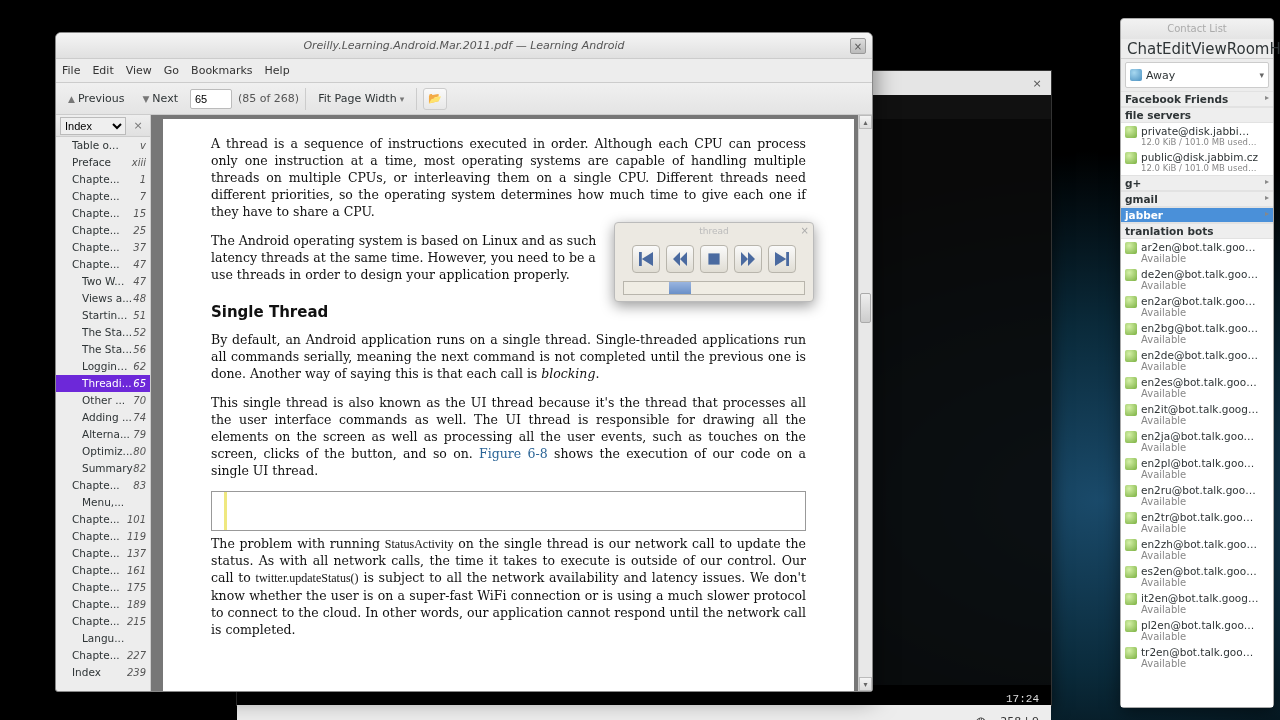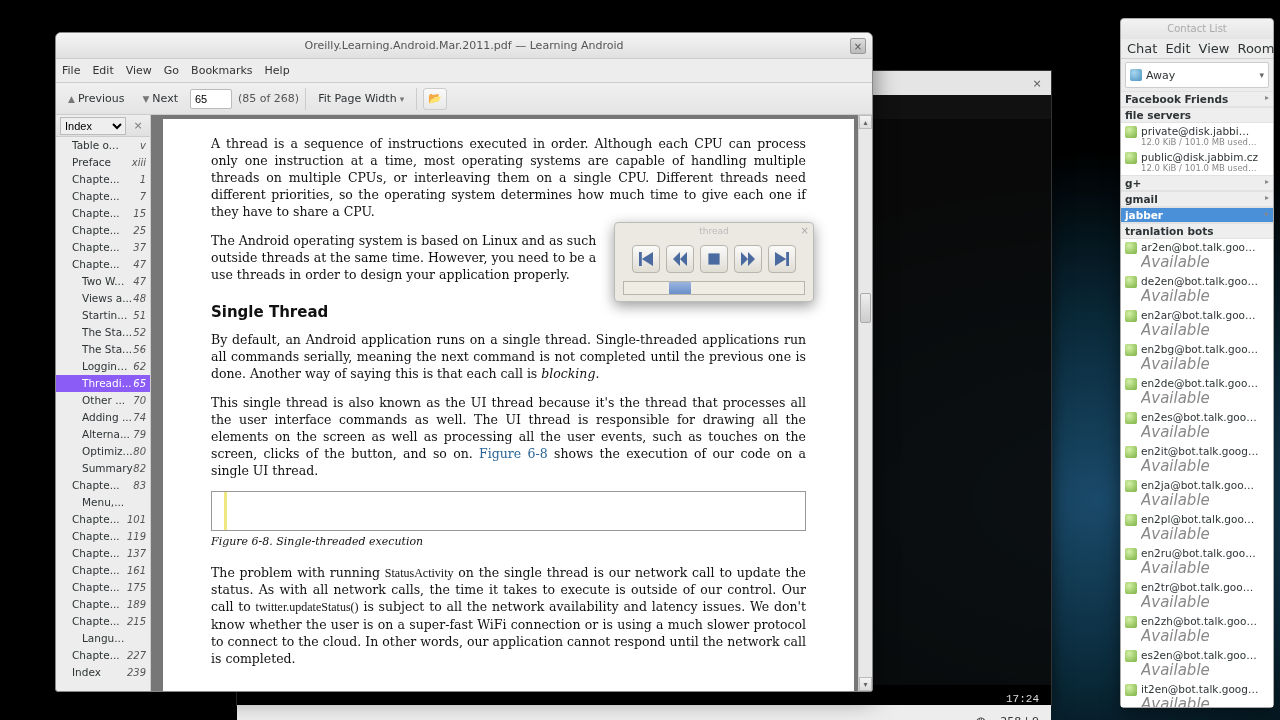--- a/index.html
+++ b/index.html
@@ -34,20 +34,21 @@
   }
   .titlebar {
     height: 26px;
     background: linear-gradient(#f5f5f5,#e0e0e0);
     border-radius: 5px 5px 0 0;
     display:flex; align-items:center; justify-content:center;
     position:relative;
     font-size: 11px;
     color: #555;
     border-bottom:1px solid #ccc;
+    font-style:italic;
   }
   .titlebar .close {
     position:absolute; right:6px; top:5px;
     width:16px; height:16px;
     background: linear-gradient(#ddd,#bbb);
     border:1px solid #999; border-radius:2px;
     display:flex; align-items:center; justify-content:center;
     font-size:10px; color:#555; cursor:pointer;
   }
   .menubar {
@@ -80,21 +81,21 @@
   .sidehead {
     height:22px; background:linear-gradient(#eee,#e0e0e0);
     border-bottom:1px solid #ccc; display:flex; align-items:center;
     padding:0 4px; gap:4px; font-size:11px;
   }
   .sidehead select { flex:1; height:18px; border:1px solid #bbb; font-size:11px; }
   .sidehead .x { width:16px; height:16px; font-size:11px; color:#777; display:flex; align-items:center; justify-content:center; cursor:pointer;}
   .sidebar { width:95px; border-right:1px solid #ccc; display:flex; flex-direction:column; min-height:0;}
   .index { flex:1; overflow-y:auto; font-size:10.5px; }
   .idx-row { display:flex; justify-content:space-between; padding:1px 4px 1px 6px; align-items:center; cursor:pointer; line-height:15px;}
-  .idx-row.selected { background:#8b5cf6; color:#fff; }
+  .idx-row.selected { background:#6d28d9; color:#fff; }
   .idx-row .lbl { white-space:nowrap; overflow:hidden; text-overflow:ellipsis; max-width:72px; }
   .idx-row .pg { font-style:italic; color:#555; font-size:10px; }
   .idx-row.selected .pg { color:#fff; }
   .idx-row.d1 { padding-left:16px; }
   .idx-row.d1 .lbl { max-width:62px; }
   .idx-row.d2 { padding-left:26px; }
   .idx-row.d2 .lbl { max-width:52px; }
 
   .pageview { flex:1; background:#777; overflow:auto; position:relative; }
   .vscroll { position:absolute; right:0; top:0; bottom:0; width:14px; background:#e8e8e8; border-left:1px solid #ccc; }
@@ -167,33 +168,33 @@
     position:absolute;
     right:6px; top:18px;
     width:154px; height:690px;
     background:#ededed;
     border:1px solid #aaa;
     border-radius:4px;
     box-shadow: 0 4px 18px rgba(0,0,0,.5);
     display:flex; flex-direction:column;
   }
   .im .ttl { height:20px; background:linear-gradient(#f2f2f2,#e4e4e4); border-radius:4px 4px 0 0; text-align:center; font-size:10px; color:#aaa; line-height:20px;}
-  .im .menu { height:20px; display:flex; align-items:center; gap:8px; padding:0 6px; font-size:13px; border-bottom:1px solid #d0d0d0; }
+  .im .menu { height:20px; display:flex; align-items:center; padding:0 6px; font-size:15px; border-bottom:1px solid #d0d0d0; }
   .im .status { height:22px; display:flex; align-items:center; gap:4px; padding:12px 4px; border:1px solid #ccc; margin:3px 4px; border-radius:2px; background:#fff; font-size:11px; }
   .im .status .orb { width:12px; height:12px; background: radial-gradient(circle at 35% 30%, #a7d8f0, #4a90c0); border-radius:2px; }
   .im .status .dd { margin-left:auto; font-size:9px; color:#666; }
   .im .list { flex:1; overflow-y:auto; background:#fff; font-size:10.5px; }
   .im .grp { background:#eee; font-weight:bold; font-size:10.5px; padding:1px 4px; display:flex; justify-content:space-between; border-top:1px solid #e2e2e2; border-bottom:1px solid #e2e2e2;}
   .im .grp .tri { font-size:8px; color:#888; }
   .im .grp.sel { background:#4a90d9; color:#fff; }
   .im .ct { display:flex; align-items:flex-start; gap:4px; padding:2px 4px; }
   .im .ct .orb { width:12px; height:12px; margin-top:1px; background: radial-gradient(circle at 35% 30%, #d4f0a7, #7ab040); border-radius:2px; flex-shrink:0;}
   .im .ct .txt { display:flex; flex-direction:column; overflow:hidden; }
   .im .ct .nm { font-size:10.5px; white-space:nowrap; overflow:hidden; text-overflow:ellipsis; max-width:118px;}
-  .im .ct .sub { font-size:15px; color:#888;font-style:italic; }
+  .im .ct .sub { font-size:10px; color:#888; }
   .im .ct .sub2 { font-size:8.5px; color:#888; white-space:nowrap; overflow:hidden; text-overflow:ellipsis; max-width:118px;}
 
   ::-webkit-scrollbar { width:10px; }
   ::-webkit-scrollbar-track { background:#eee; }
   ::-webkit-scrollbar-thumb { background:#bbb; border-radius:4px; }
 </style>
 </head>
 <body>
 
 <div class="bg"></div>
@@ -385,28 +386,27 @@
             <span class="pg">239</span>
           </div>
         </div>
     </div>
     <div class="pageview">
       <div class="paper">
 
         <p>A thread is a sequence of instructions executed in order. Although each CPU can process only one instruction at a time, most operating systems are capable of handling multiple threads on multiple CPUs, or interleaving them on a single CPU. Different threads need different priorities, so the operating system determines how much time to give each one if they have to share a CPU.</p>
         <p>
           <span>The Android operating system is based on Linux and as such </span><br>
-          <span>outside threads at the same time. However, you need to be a</span><br>
+          <span>latency threads at the same time. However, you need to be a</span><br>
           <span>use threads in order to design your application properly.</span>
         </p>
         <h2>Single Thread</h2>
         <p><span>By default, an Android application runs on a single thread. Single-threaded applications run all commands serially, meaning the next command is not completed until the previous one is done. Another way of saying this is that each call is </span><em>blocking</em>.</p>
         <p><span>This single thread is also known as the UI thread because it's the thread that processes all the user interface commands as well. The UI thread is responsible for drawing all the elements on the screen as well as processing all the user events, such as touches on the screen, clicks of the button, and so on. </span><a class="link">Figure 6-8</a><span> shows the execution of our code on a single UI thread.</span></p>
         <div class="fig"></div>
-        <div class="figcap">Figure 6-8. Single-threaded execution</div>
         <p><span>The problem with running </span><code>StatusActivity</code><span> on the single thread is our network call to update the status. As with all network calls, the time it takes to execute is outside of our control. Our call to </span><code>twitter.updateStatus()</code><span> is subject to all the network availability and latency issues. We don't know whether the user is on a super-fast WiFi connection or is using a much slower protocol to connect to the cloud. In other words, our application cannot respond until the network call is completed.</span></p>
       </div>
       <div class="vscroll">
         <div class="thumb-top">▴</div>
         <div class="track">
             <div class="thumb"></div>
           </div>
         <div class="thumb-bot" style="position:absolute;bottom:0;left:0;right:0">▾</div>
       </div>
     </div>

